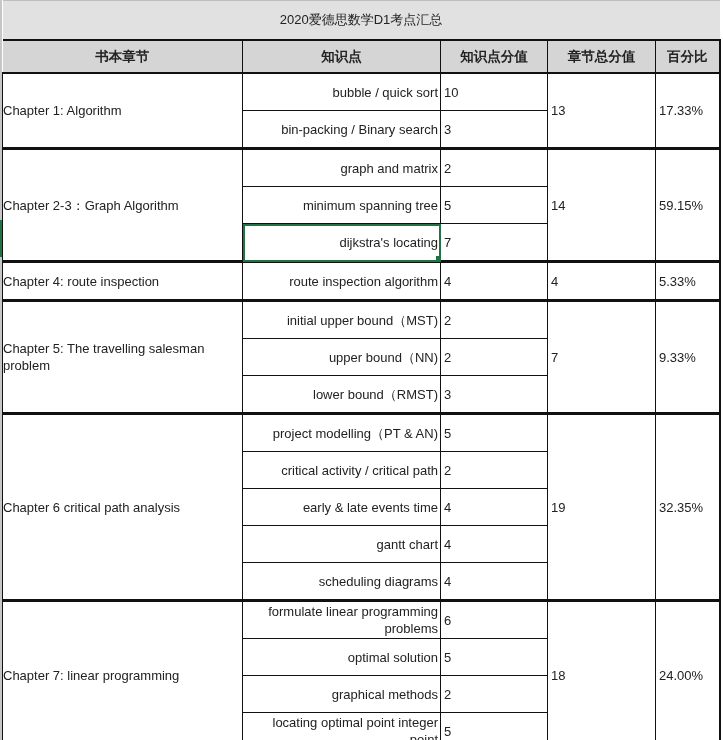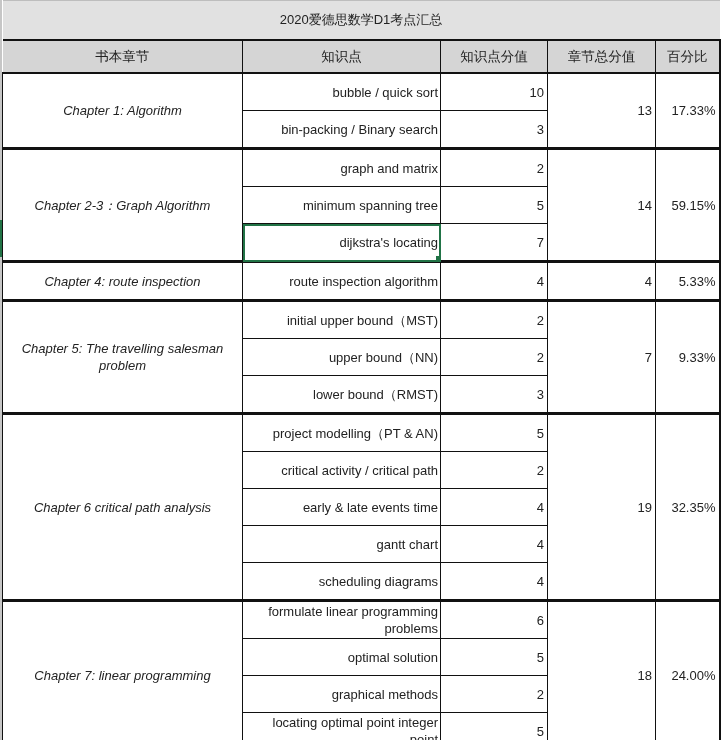--- a/index.html
+++ b/index.html
@@ -7,26 +7,26 @@
          font-family:"Liberation Sans","DejaVu Sans",sans-serif; font-size:13px; color:#222; }
   .sheet { position:absolute; left:0; top:0; width:723px; height:740px; }
   .left-edge { position:absolute; left:0; top:0; width:2px; height:740px; background:#c6c6c6; }
   .left-edge-sel { position:absolute; left:0; top:220px; width:2px; height:37px; background:#217346; }
   .top-sel { position:absolute; left:242px; top:0; width:198px; height:2px; background:#217346; }
   table { position:absolute; left:2px; top:0; border-collapse:collapse; table-layout:fixed; }
   td, th { padding:0 3px; overflow:hidden; font-weight:normal; }
   .title-row td { height:38px; background:#e1e1e1; text-align:center; font-size:13px;
                   border-bottom:2px solid #111; border-top:1px solid #bdbdbd; }
   .head-row th { height:31px; background:#d5d5d5; text-align:center; font-size:13.5px;
-                 border-right:1px solid #111; border-bottom:2px solid #111; }
+                 border-right:1px solid #111; border-bottom:2px solid #111;font-weight:bold; }
   .head-row th:last-child { border-right:2px solid #111; }
   tbody td { height:36px; border:1px solid #111; }
-  td.chap { text-align:center; line-height:17px; padding:0 0;font-style:italic; }
+  td.chap { line-height:17px; padding:0 0; }
   td.kp { text-align:right; line-height:17px; padding:0 2px; }
-  td.num { text-align:right; }
+  td.num { text-align:left; }
   td.last { border-right:2px solid #111; }
   tr.grp-end td { border-bottom:3px solid #111;margin-top:47px; }
   td.grp-span { border-bottom:3px solid #111; }
   td.selected { outline:2px solid #217346; outline-offset:-2px; position:relative; }
   .sel-handle { position:absolute; right:-1px; bottom:-1px; width:5px; height:5px; background:#217346; }
 </style>
 </head>
 <body>
 
 <div class="sheet">

